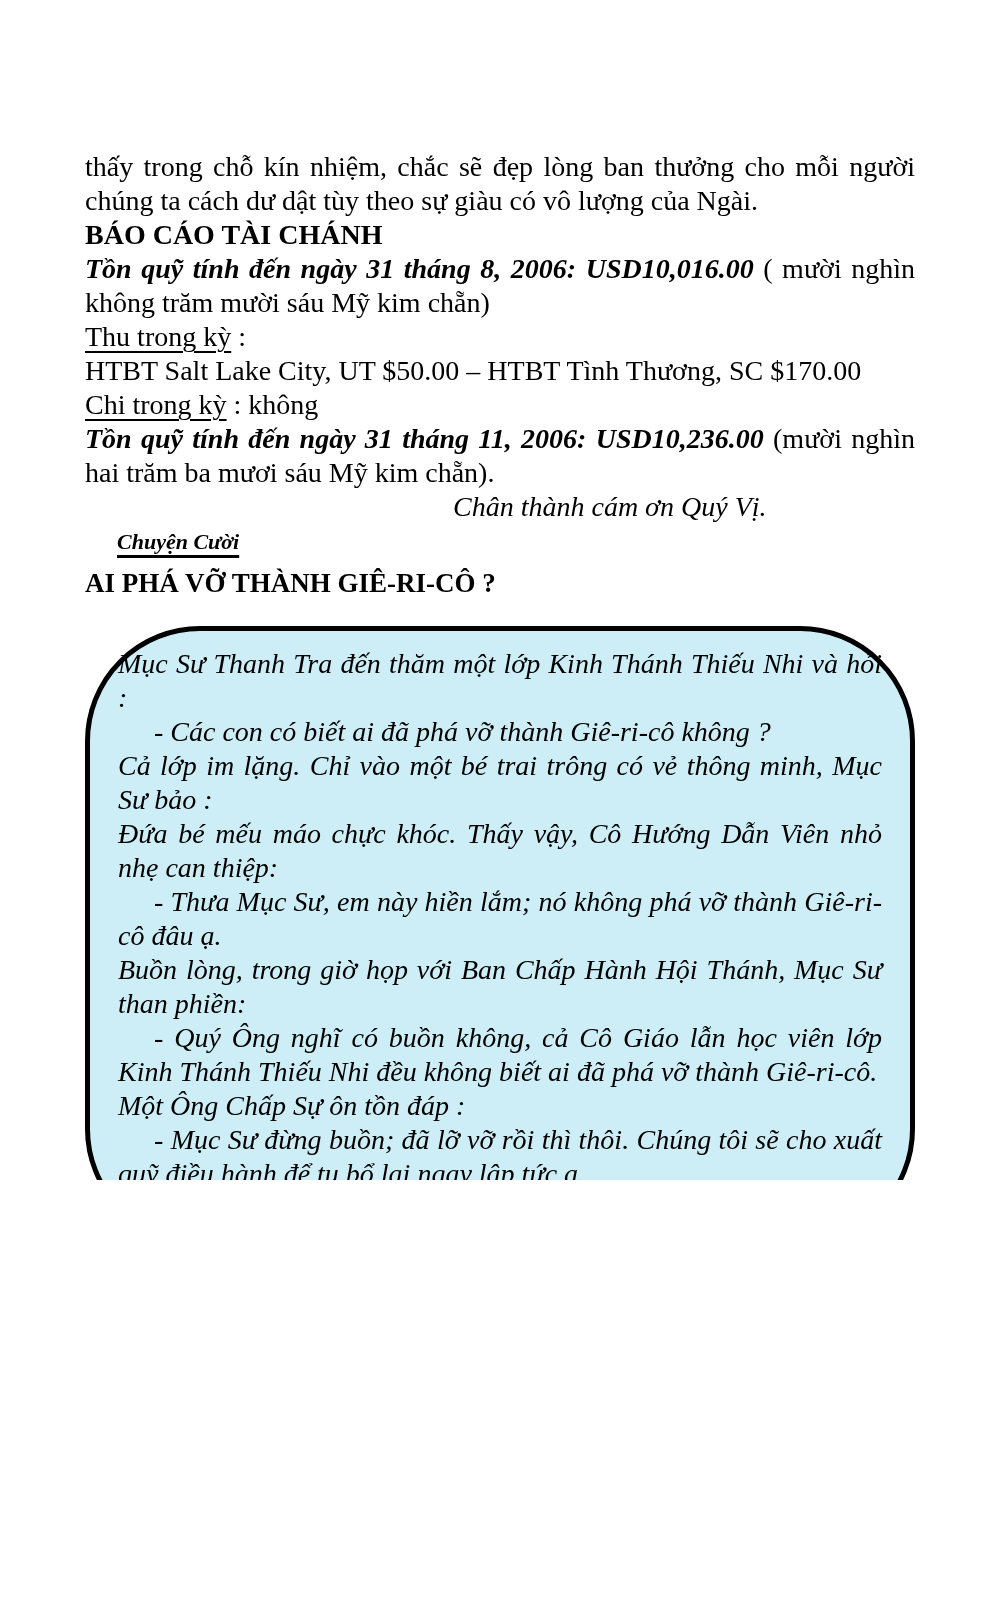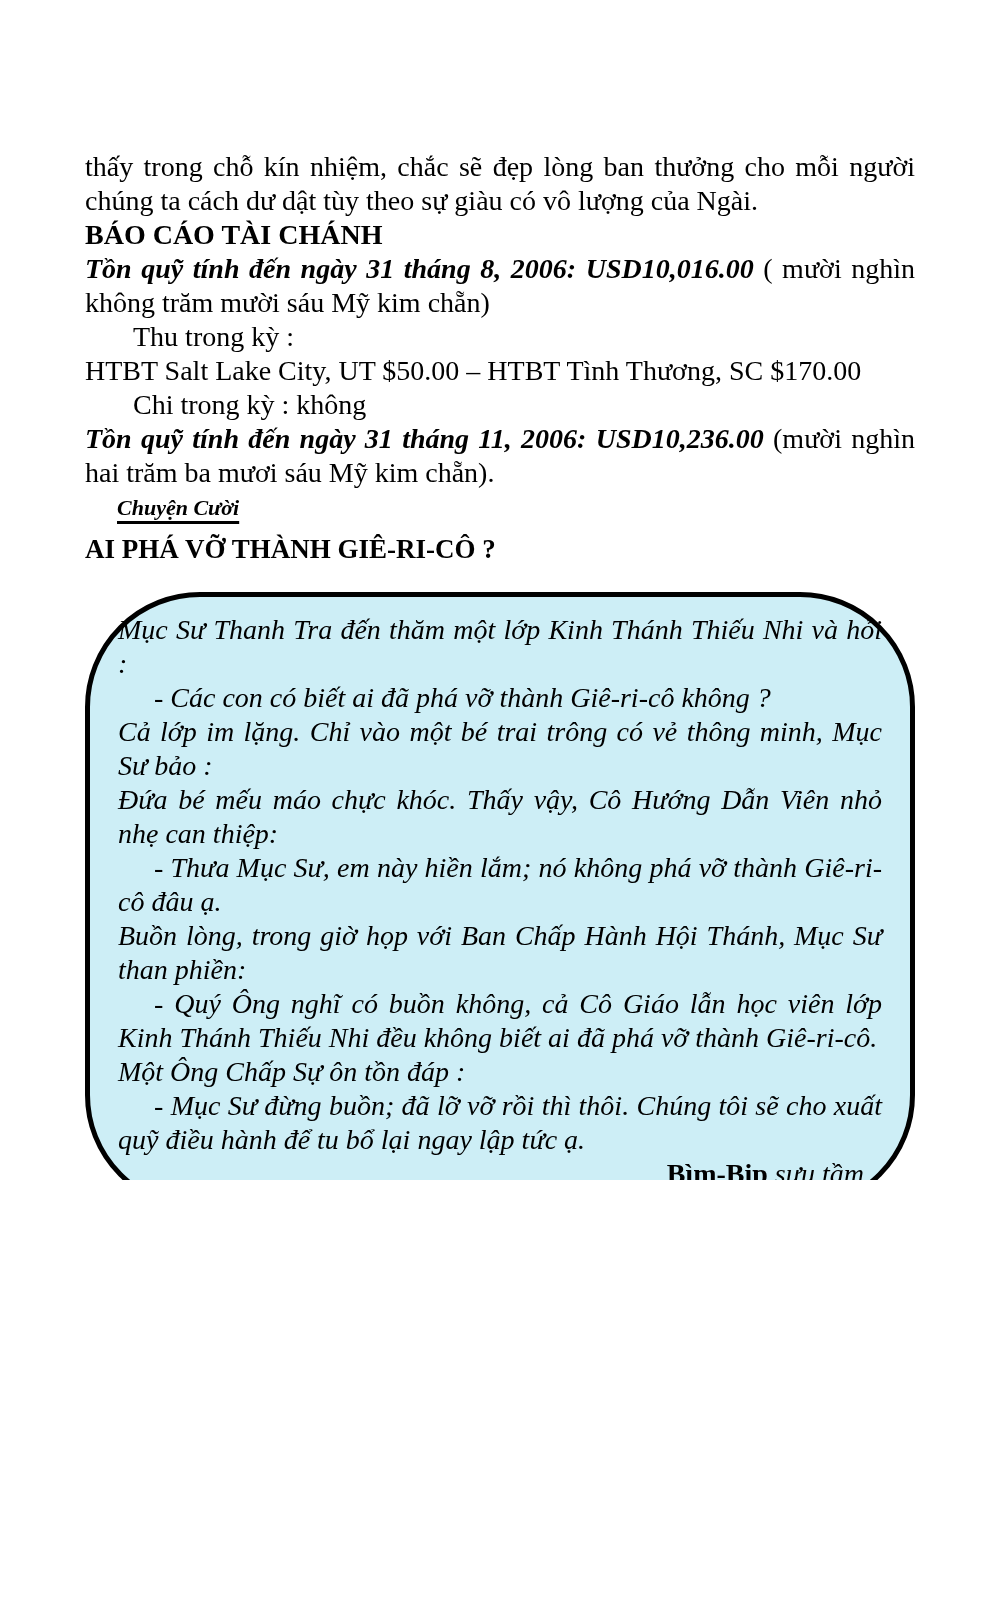--- a/index.html
+++ b/index.html
@@ -31,23 +31,23 @@
     font-weight: bold;
   }
   .balance {
     text-align: justify;
   }
   .balance .bold-italic {
     font-weight: bold;
     font-style: italic;
   }
   .underlined {
+    text-decoration: underline;
     text-underline-offset: 5px;
     text-decoration-thickness: 2px;
-    margin-left: 48px;
   }
   .balance2 { margin-top: 32px; }
 
   .thanks {
     font-style: italic;
     margin-top: 28px;
     padding-left: 368px;
   }
   .section-label {
     margin-top: 22px;
@@ -114,20 +114,21 @@
     <p class="balance"><span class="bold-italic">Tồn quỹ tính đến ngày 31 tháng 8, 2006: USD10,016.00</span><span> ( mười nghìn không trăm mười sáu Mỹ kim chẵn)</span></p>
 
     <p><span class="underlined">Thu trong kỳ</span><span> :</span></p>
 
     <p>HTBT Salt Lake City, UT $50.00 – HTBT Tình Thương, SC $170.00</p>
 
     <p><span class="underlined">Chi trong kỳ</span><span> : không</span></p>
 
     <p class="balance balance2"><span class="bold-italic">Tồn quỹ tính đến ngày 31 tháng 11, 2006: USD10,236.00</span><span> (mười nghìn hai trăm ba mươi sáu Mỹ kim chẵn).</span></p>
 
+    <p class="thanks">Chân thành cám ơn Quý Vị.</p>
 
     <p class="section-label"><span>Chuyện Cười</span></p>
 
     <p class="joke-title">AI PHÁ VỠ THÀNH GIÊ-RI-CÔ ?</p>
 
     <div class="joke-box">
       <div id="joke-paragraphs">
           <p class="joke-para">Mục Sư Thanh Tra đến thăm một lớp Kinh Thánh Thiếu Nhi và hỏi :</p>
           <p class="joke-para indent">- Các con có biết ai đã phá vỡ thành Giê-ri-cô không ?</p>
           <p class="joke-para">Cả lớp im lặng. Chỉ vào một bé trai trông có vẻ thông minh, Mục Sư bảo :</p>

